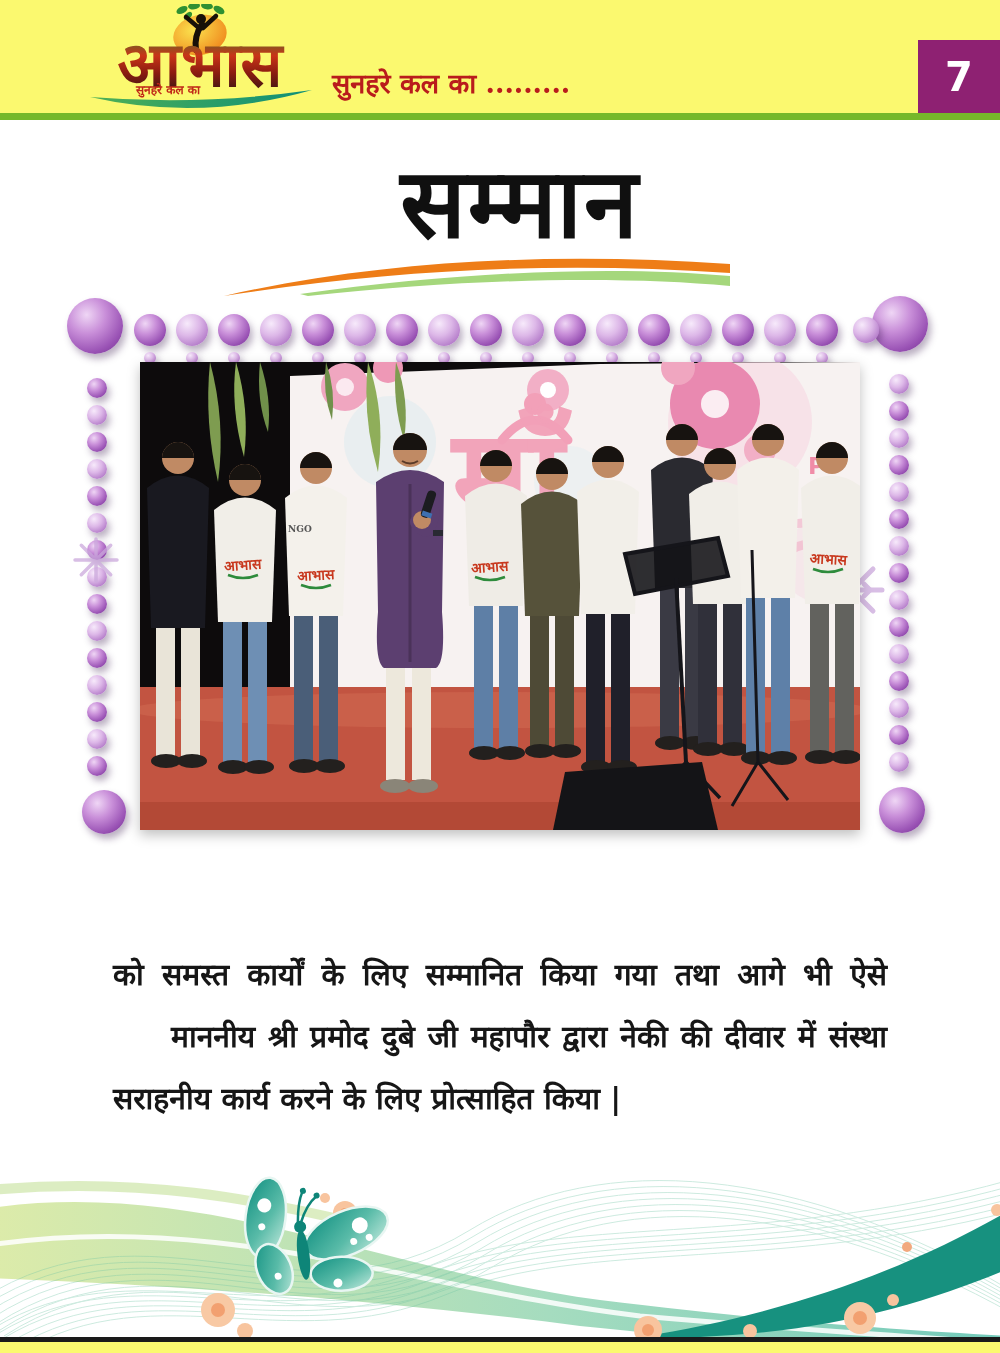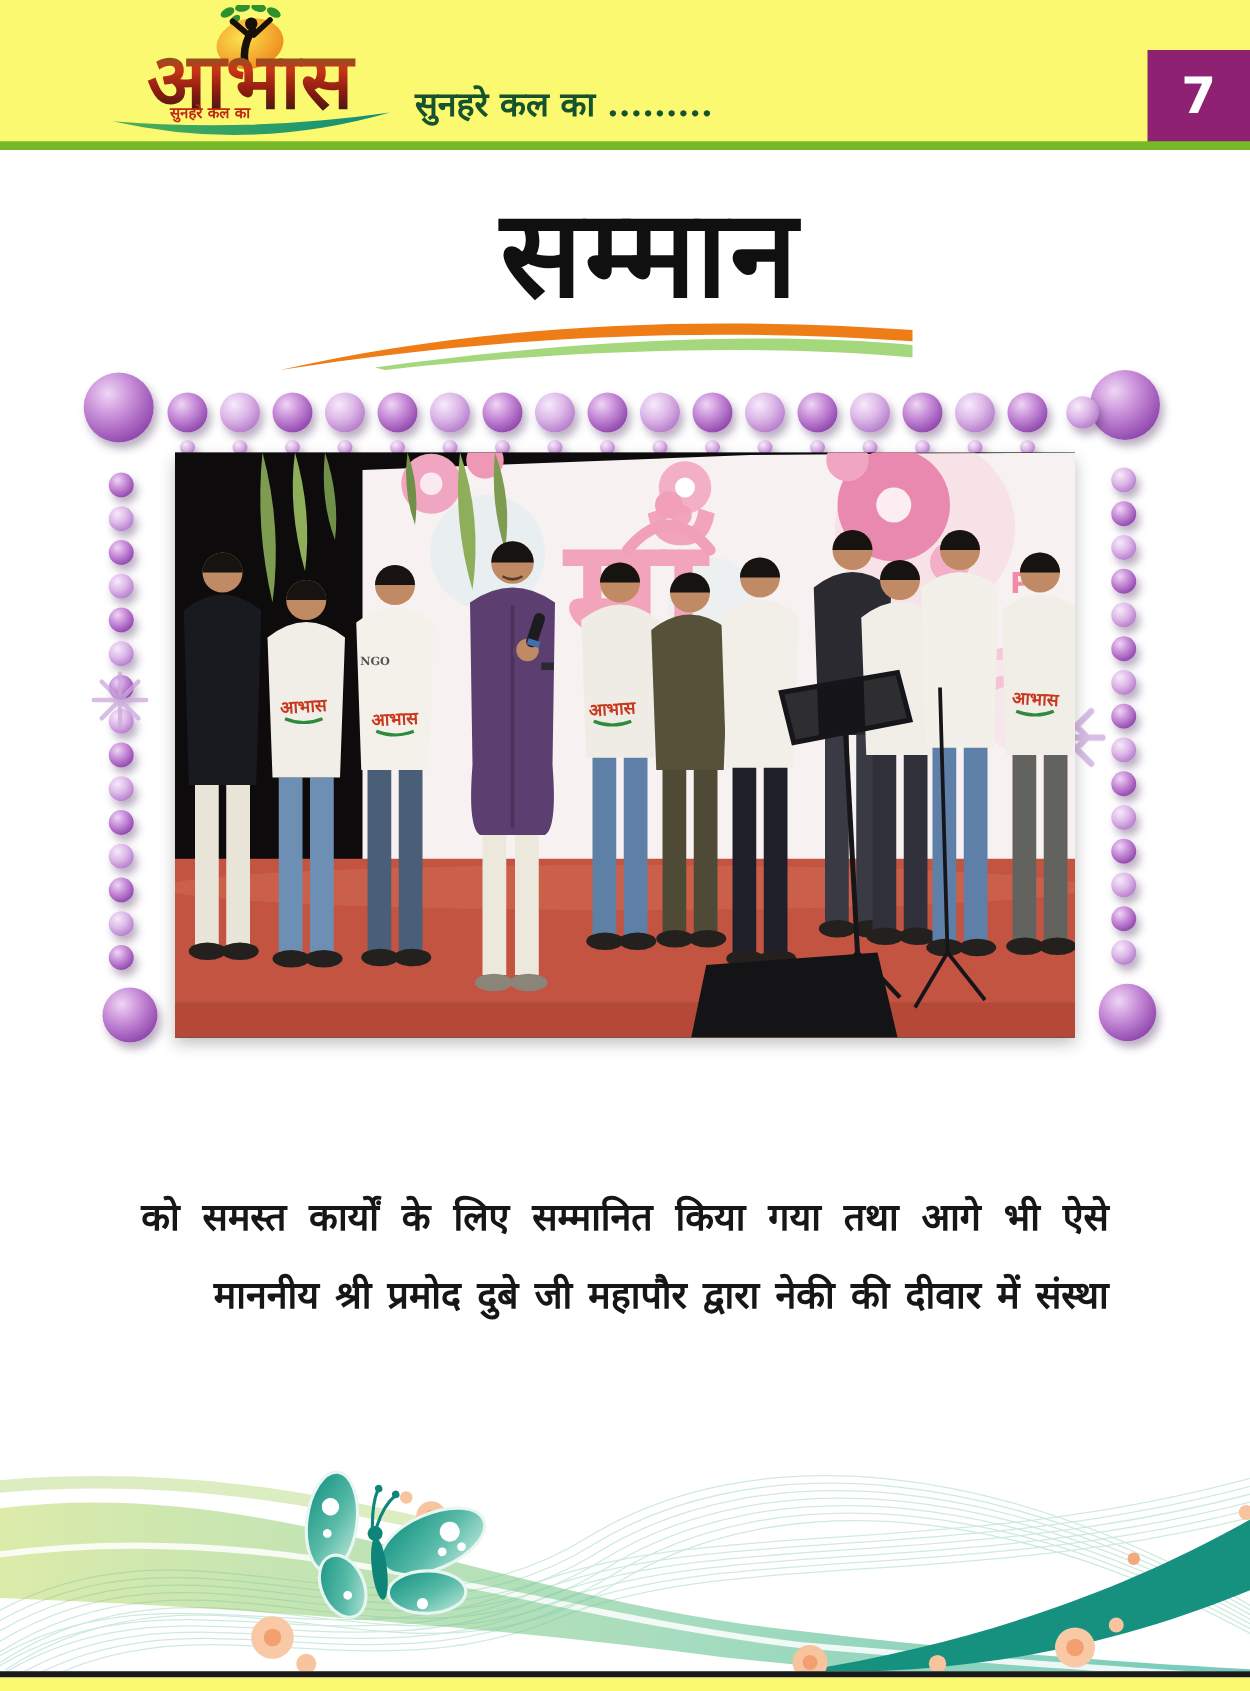--- a/index.html
+++ b/index.html
@@ -5,21 +5,21 @@
   html,body{margin:0;padding:0;}
   body{width:1000px;height:1353px;position:relative;background:#fff;overflow:hidden;
        font-family:"DejaVu Sans","Liberation Sans",sans-serif;}
   .page{position:absolute;inset:0;}
 
   
   .header{position:absolute;left:0;top:0;width:1000px;height:119px;background:#FBF96F;}
   .header-rule{position:absolute;left:0;top:113px;width:1000px;height:7px;background:#76B82A;}
   .logo-wrap{position:absolute;left:78px;top:4px;width:250px;height:112px;}
   .header-tagline{position:absolute;left:332px;top:64px;width:420px;font-size:27px;font-weight:bold;
-       color:#14532d;font-family:"DejaVu Serif","DejaVu Sans",serif;}
+       color:#b91c1c;font-family:"DejaVu Serif","DejaVu Sans",serif;}
   .page-badge{position:absolute;left:918px;top:40px;width:82px;height:74px;background:#8E2172;
        color:#fff;font-size:40px;font-weight:bold;display:flex;align-items:center;justify-content:center;}
 
   
   .title-block{position:absolute;left:0;top:148px;width:1000px;height:150px;text-align:center;}
   .title-text{font-size:97px;line-height:110px;font-weight:bold;color:#101010;margin:0;
        font-family:"DejaVu Serif","DejaVu Sans",serif;letter-spacing:2px;padding-left:40px;}
   .title-swoosh{position:absolute;left:222px;top:242px;}
 
   
@@ -377,20 +377,21 @@
           <path d="M161,223 Q176,229 191,223"></path>
         <path d="M335,215 Q350,221 365,215"></path>
           <path d="M673,207 Q688,213 703,207"></path>
       </g>
     </svg>
   </div>
 
   <div class="body-text">
     <div class="body-line">को समस्त कार्यों के लिए सम्मानित किया गया तथा आगे भी ऐसे</div>
     <div class="body-line first">माननीय श्री प्रमोद दुबे जी महापौर द्वारा नेकी की दीवार में संस्था</div>
+    <div class="body-line last">सराहनीय कार्य करने के लिए प्रोत्साहित किया |</div>
   </div>
 
   <svg class="footer-art" width="1000" height="187" viewBox="0 0 1000 187">
     <defs>
       <linearGradient id="rib" x1="0" y1="0" x2="1" y2="0">
         <stop offset="0" stop-color="#D9E9A0"></stop>
           <stop offset="0.55" stop-color="#9BD8B8"></stop>
           <stop offset="1" stop-color="#63C4B2"></stop>
       </linearGradient>
       <path id="w1" d="M-20,150 C150,40 300,185 470,80 C600,0 800,15 1010,140" fill="none"></path>

